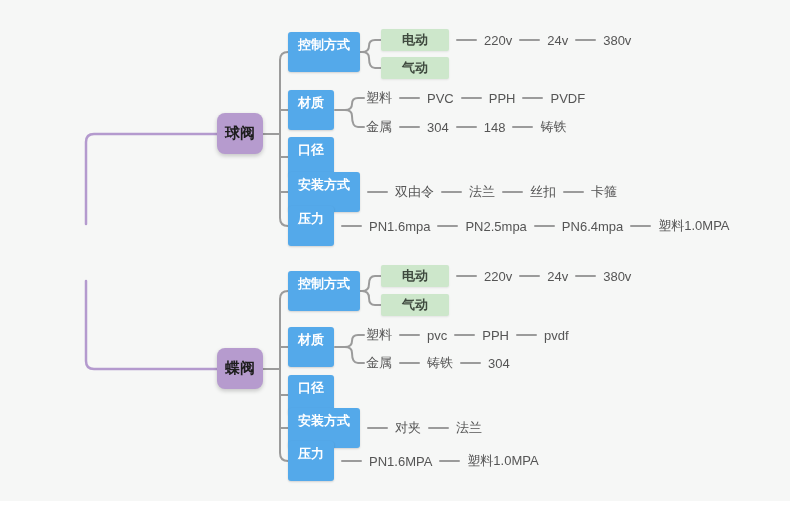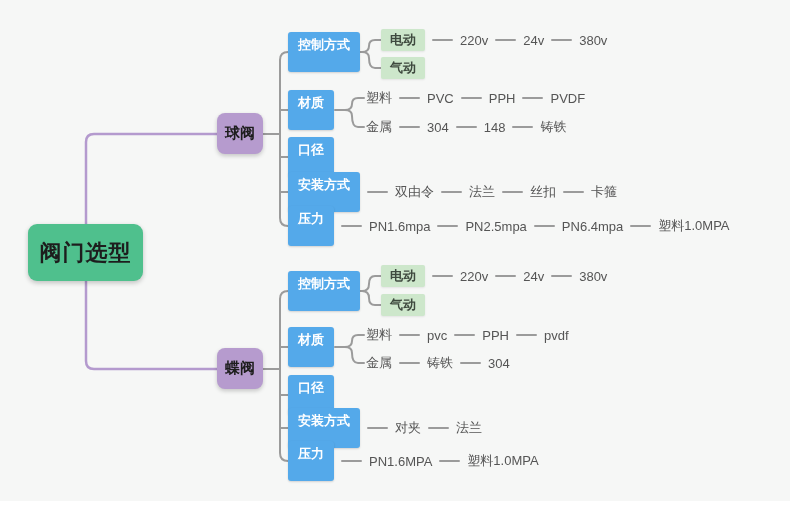--- a/index.html
+++ b/index.html
@@ -38,21 +38,21 @@
   }
   .topic{
     background:var(--topic,#54a9ea);color:#ffffff;
     font-size:13px;font-weight:bold;height:40px;line-height:26px;
     padding:0 10px;border-radius:3px;flex:none;
     box-shadow:0 1px 2px rgba(0,0,0,.15);
   }
   .sub{
     background:var(--sub,#cde7cb);color:#3f4a3f;
     font-size:13px;font-weight:bold;height:22px;line-height:22px;
-    padding:0 9px;border-radius:2px;flex:none;
+    padding:0 21px;border-radius:2px;flex:none;
     box-shadow:0 1px 2px rgba(0,0,0,.08);
   }
   .chain-text{
     color:#555555;font-size:13px;font-weight:normal;flex:none;
   }
   .dash{
     width:21px;height:2px;background:var(--line,#9b9b9b);
     margin:0 7px;flex:none;border-radius:1px;
   }
   .bottom-strip{width:790px;height:5px;background:#ffffff;}
@@ -77,23 +77,20 @@
       <path d="M 288 291 Q 280 291 280 299 L 280 453 Q 280 461 288 461" class="edge-gray"></path>
       <path d="M 280 347 L 288 347" class="edge-gray"></path>
       <path d="M 280 395 L 288 395" class="edge-gray"></path>
       <path d="M 280 428 L 288 428" class="edge-gray"></path>
       <path d="M 356 291 L 362 291 Q 369 291 369 284 Q 369 276 375 276 L 381 276" class="edge-gray"></path>
       <path d="M 362 291 Q 369 291 369 298 Q 369 305 375 305 L 381 305" class="edge-gray"></path>
       <path d="M 335 347 L 345 347 Q 352 347 352 341 Q 352 335 358 335 L 364 335" class="edge-gray"></path>
       <path d="M 345 347 Q 352 347 352 353 Q 352 363 358 363 L 364 363" class="edge-gray"></path>
     </svg>
 
-  <div class="node root" style="left:28px;top:224px;width:115px;height:57px;">
-    <span>阀门选型</span>
-  </div>
 
   <div class="node branch" style="left:217px;top:348px;width:46px;height:41px;">
     <span>蝶阀</span>
   </div>
 
   <div class="node branch" style="left:217px;top:113px;width:46px;height:41px;">
     <span>球阀</span>
   </div>
 
   <div id="rows">

